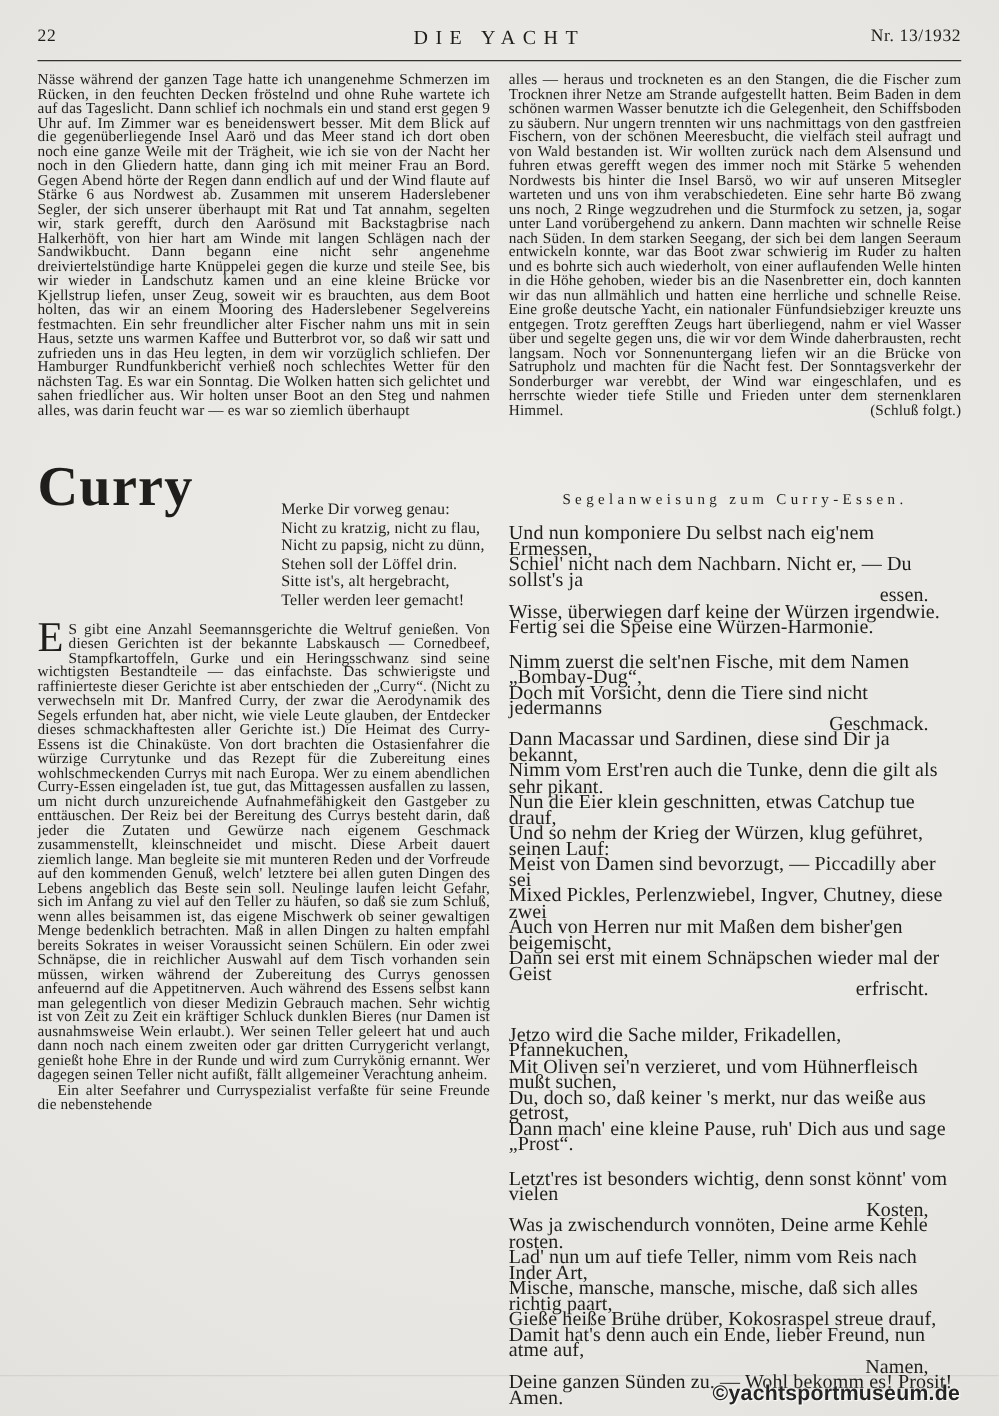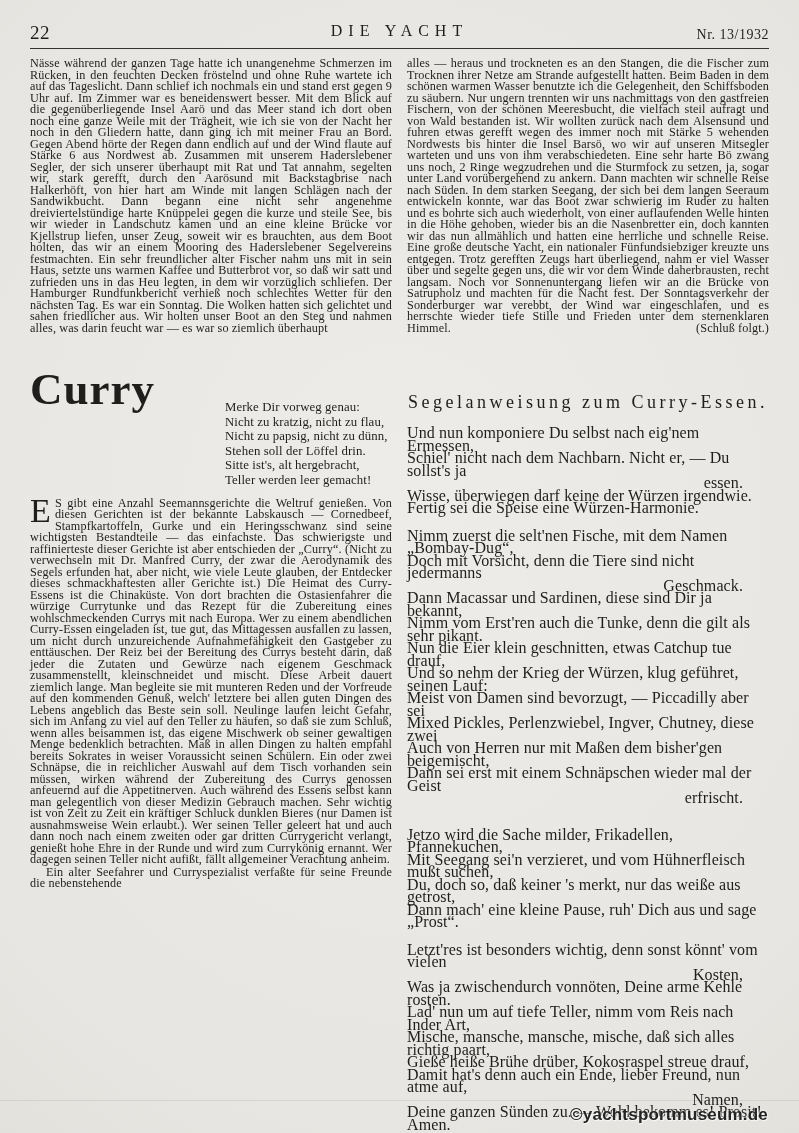--- a/index.html
+++ b/index.html
@@ -11,21 +11,21 @@
     position:relative;
     overflow:hidden;
   }
   .page{
     position:absolute; inset:0;
     padding:16px 30px 0 30px;
     background:radial-gradient(ellipse 115% 95% at 50% 45%, #edece8 0%, #e7e6e2 55%, #dbdad5 100%);
   }
   
   .hdr{ position:relative; display:flex; align-items:baseline; height:24px; margin-top:6px;}
-  .hdr .pgno{ font-size:19px; letter-spacing:.5px;}
+  .hdr .pgno{ font-size:14px; letter-spacing:.5px;}
   .hdr .title{ position:absolute; left:0; right:0; text-align:center; font-size:16px; letter-spacing:6px; }
   .hdr .issue{ margin-left:auto; font-size:14px; letter-spacing:.5px;}
   .rule{ border:none; border-top:1.4px solid #35332f; margin-top:2px; }
 
   
   .cols{ display:flex; gap:15px; }
   .col{ width:362px; }
   .top-cols{ margin-top:9px;justify-content:space-between; }
 
   .body-text{
@@ -42,21 +42,21 @@
     font-size:45px; font-weight:bold; letter-spacing:1px; line-height:1.05;
     font-family:"Liberation Serif","DejaVu Serif",serif;
   }
   .intro-poem{ margin-left:70px; margin-top:34px; font-size:12.8px; line-height:14.6px; }
   .curry-body{ margin-top:10px; }
   .dropcap{ float:left; font-size:34px; line-height:25px; padding-right:4px; }
   .footnote{ text-indent:16px; margin-top:1px; }
 
   .recipe-col{ padding-top:26px; }
   .recipe-heading{
-    text-align:center; font-size:18px; letter-spacing:3.5px;
+    text-align:center; font-size:12px; letter-spacing:3.5px;
     margin-bottom:14px; white-space:nowrap;
   }
   .stanza{ font-size:16px; line-height:12.5px; margin-bottom:15px; }
   .stanza.gap-lg{ margin-top:24px; }
   .vline{ letter-spacing:.1px; }
   .vline.hang{ text-align:right; padding-right:26px; }
   .closing-poem{ margin-top:40px; margin-left:134px; font-size:12.8px; line-height:14.8px; }
 
   
   .footer{
@@ -132,21 +132,21 @@
           <div class="vline">Nun die Eier klein geschnitten, etwas Catchup tue drauf,</div>
           <div class="vline">Und so nehm der Krieg der Würzen, klug geführet, seinen Lauf:</div>
           <div class="vline">Meist von Damen sind bevorzugt, — Piccadilly aber sei</div>
           <div class="vline">Mixed Pickles, Perlenzwiebel, Ingver, Chutney, diese zwei</div>
           <div class="vline">Auch von Herren nur mit Maßen dem bisher'gen beigemischt,</div>
           <div class="vline">Dann sei erst mit einem Schnäpschen wieder mal der Geist</div>
           <div class="vline hang">erfrischt.</div>
         </div>
       <div class="stanza gap-lg">
           <div class="vline">Jetzo wird die Sache milder, Frikadellen, Pfannekuchen,</div>
-          <div class="vline">Mit Seegang sei'n verzieret, und vom Hühnerfleisch mußt suchen,</div>
+          <div class="vline">Mit Oliven sei'n verzieret, und vom Hühnerfleisch mußt suchen,</div>
           <div class="vline">Du, doch so, daß keiner 's merkt, nur das weiße aus getrost,</div>
           <div class="vline">Dann mach' eine kleine Pause, ruh' Dich aus und sage „Prost“.</div>
         </div>
       <div class="stanza">
           <div class="vline">Letzt'res ist besonders wichtig, denn sonst könnt' vom vielen</div>
           <div class="vline hang">Kosten,</div>
           <div class="vline">Was ja zwischendurch vonnöten, Deine arme Kehle rosten.</div>
           <div class="vline">Lad' nun um auf tiefe Teller, nimm vom Reis nach Inder Art,</div>
           <div class="vline">Mische, mansche, mansche, mische, daß sich alles richtig paart,</div>
           <div class="vline">Gieße heiße Brühe drüber, Kokosraspel streue drauf,</div>

